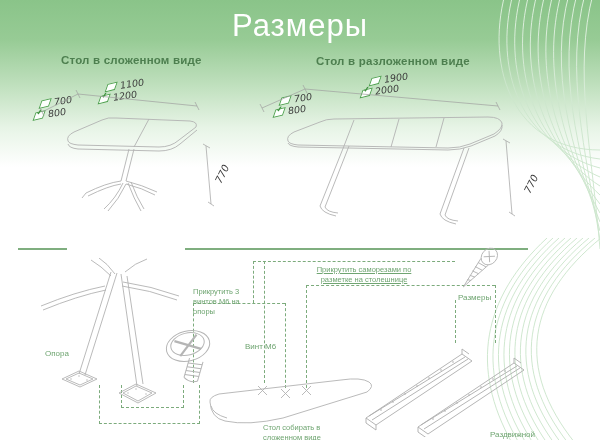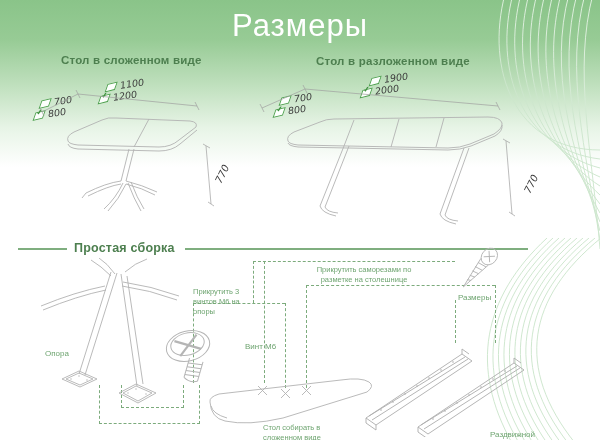--- a/index.html
+++ b/index.html
@@ -175,38 +175,37 @@
       <path d="M70,122 Q72,129 86,132"></path>
         <path d="M75,123 Q77,128 88,129"></path>
       <path d="M214,64 L190,130"></path>
         <path d="M219,64 L195,131"></path>
       <path d="M190,130 Q192,137 206,140"></path>
         <path d="M195,131 Q197,136 208,137"></path>
     </g>
   </svg>
 
   <div class="abs rule" style="left:18px;top:248px;width:49px;"></div>
-  <div class="abs sec-head" style="left:74px;top:241px;font-size:12.5px;">Простая сборка</div>
   <div class="abs rule" style="left:185px;top:248px;width:343px;"></div>
 
   <div class="abs dash-h" style="left:253px;top:261px;width:202px;"></div>
   <div class="abs dash-v" style="left:253px;top:261px;height:42px;"></div>
   <div class="abs dash-h" style="left:193px;top:303px;width:92px;"></div>
   <div class="abs dash-v" style="left:193px;top:303px;height:80px;"></div>
   <div class="abs dash-v" style="left:264px;top:261px;height:122px;"></div>
   <div class="abs dash-v" style="left:285px;top:303px;height:85px;"></div>
   <div class="abs dash-h" style="left:306px;top:285px;width:189px;"></div>
   <div class="abs dash-v" style="left:306px;top:285px;height:103px;"></div>
   <div class="abs dash-v" style="left:455px;top:300px;height:43px;"></div>
   <div class="abs dash-v" style="left:495px;top:285px;height:58px;"></div>
   <div class="abs dash-u" style="left:99px;top:385px;width:99px;height:38px;"></div>
   <div class="abs dash-u" style="left:121px;top:385px;width:61px;height:22px;"></div>
 
   <div class="abs note" style="left:193px;top:287px;width:64px;">Прикрутить 3 винтов М6 на опоры</div>
-  <div class="abs note" style="left:316px;top:265px;width:96px;text-align:center;">Прикрутить саморезами по разметке на столешнице</div>
+  <div class="abs note" style="left:316px;top:265px;width:96px;text-align:center;text-decoration:underline;">Прикрутить саморезами по разметке на столешнице</div>
   <div class="abs note" style="left:263px;top:423px;width:78px;">Стол собирать в сложенном виде</div>
 
   <svg class="abs" style="left:35px;top:258px;" width="150" height="170" viewBox="0 0 150 170">
     <g fill="none" stroke="#b2b2b2" stroke-width="0.9">
       <path d="M44,116 L76,14"></path>
         <path d="M50,117 L82,15"></path>
       <path d="M102,128 L86,16"></path>
         <path d="M108,126 L92,18"></path>
       <path d="M70,28 Q40,34 6,48"></path>
         <path d="M71,32 Q42,38 8,52"></path>

